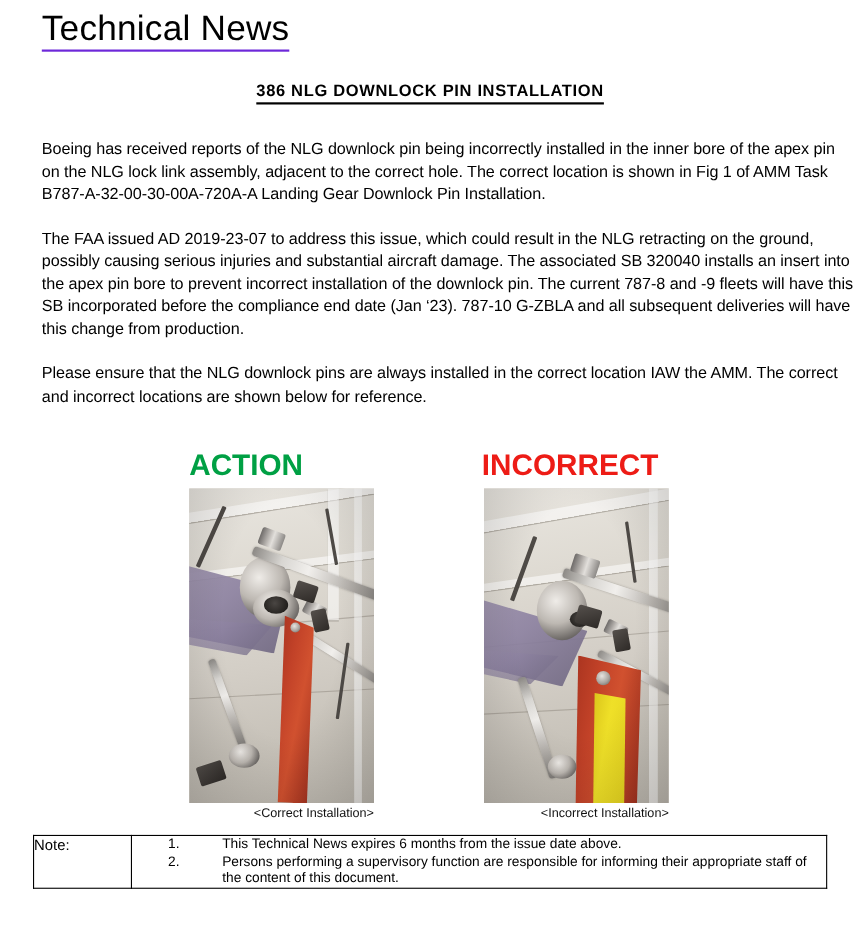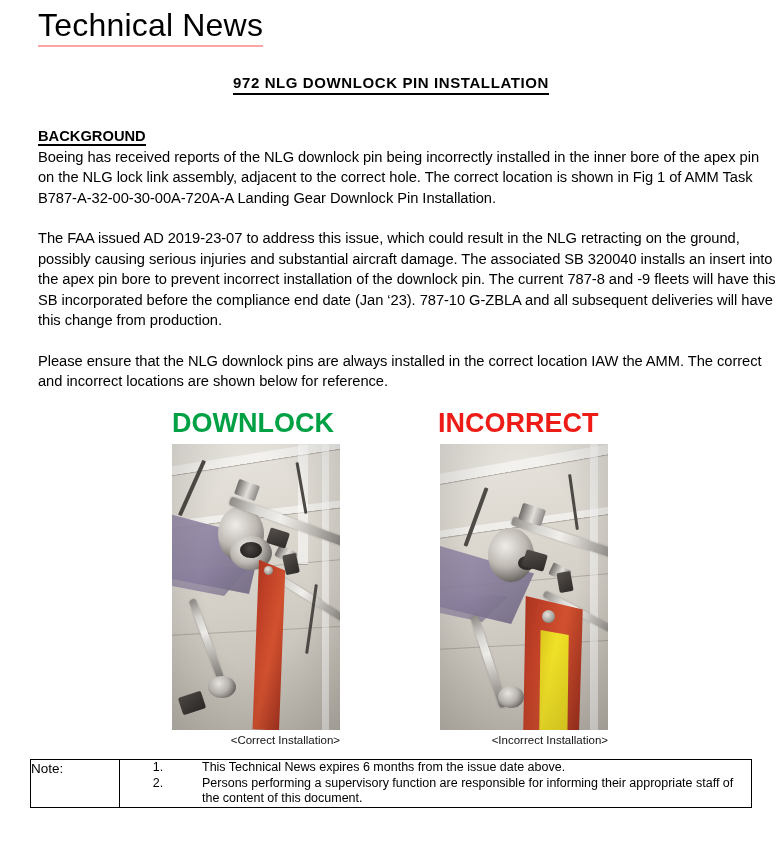--- a/index.html
+++ b/index.html
@@ -27,21 +27,21 @@
     position: absolute;
     left: 38px;
     top: 6px;
   }
   .masthead-title {
     font-size: 32px;
     font-weight: 400;
     letter-spacing: 0.2px;
     line-height: 38px;
     padding-bottom: 1px;
-    border-bottom: 2px solid #fca5a5;
+    border-bottom: 2px solid #6d28d9;
     display: inline-block;
     white-space: nowrap;
   }
 
   
   .subject-wrap {
     position: absolute;
     left: 0;
     top: 74px;
     width: 782px;
@@ -248,45 +248,44 @@
 </head>
 <body>
 
 <div class="page">
 
   <div class="masthead">
     <div class="masthead-title">Technical News</div>
   </div>
 
   <div class="subject-wrap">
-    <div class="subject-title">972 NLG DOWNLOCK PIN INSTALLATION</div>
+    <div class="subject-title">386 NLG DOWNLOCK PIN INSTALLATION</div>
   </div>
 
   <div class="body-area">
 
 
     <div class="spacer-para"></div>
 
-    <div class="section-head"><span class="u">BACKGROUND</span></div>
     <p class="para">Boeing has received reports of the NLG downlock pin being incorrectly installed in the inner bore of the apex pin on the NLG lock link assembly, adjacent to the correct hole. The correct location is shown in Fig 1 of AMM Task B787-A-32-00-30-00A-720A-A Landing Gear Downlock Pin Installation.</p>
 
     <div class="spacer-para"></div>
 
     <p class="para">The FAA issued AD 2019-23-07 to address this issue, which could result in the NLG retracting on the ground, possibly causing serious injuries and substantial aircraft damage. The associated SB 320040 installs an insert into the apex pin bore to prevent incorrect installation of the downlock pin. The current 787-8 and -9 fleets will have this SB incorporated before the compliance end date (Jan ‘23). 787-10 G-ZBLA and all subsequent deliveries will have this change from production.</p>
 
     <div class="spacer-para"></div>
 
     <p class="para">Please ensure that the NLG downlock pins are always installed in the correct location IAW the AMM. The correct and incorrect locations are shown below for reference.</p>
   </div>
 
   <div class="figures">
     <div class="fig-row">
 
       <div class="fig fig-left">
-        <div class="fig-label correct">DOWNLOCK</div>
+        <div class="fig-label correct">ACTION</div>
         <div class="photo">
           <div class="scene">
             <div class="bulkhead"></div>
 
             <div class="rib" style="left:-10px; top:8px; width:200px; height:9px; transform:rotate(-9deg);"></div>
             <div class="rib" style="left:-10px; top:66px; width:200px; height:7px; transform:rotate(-7deg);"></div>
             <div class="panel-seam" style="left:0; top:122px; width:180px; transform:rotate(-5deg);"></div>
             <div class="panel-seam" style="left:0; top:186px; width:180px; transform:rotate(-3deg);"></div>
             <div class="rib" style="left:126px; top:0px; width:10px; height:120px;"></div>
             <div class="rib" style="left:150px; top:0px; width:7px; height:286px;"></div>

